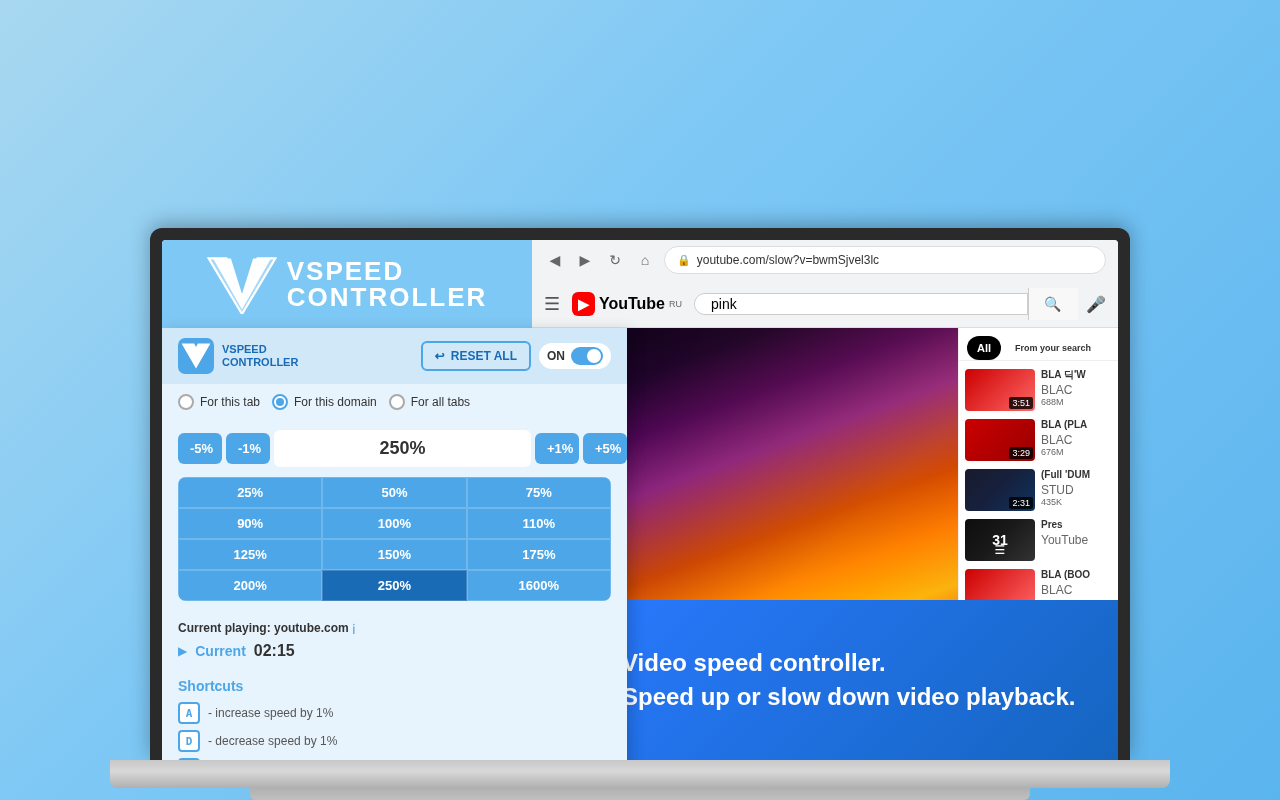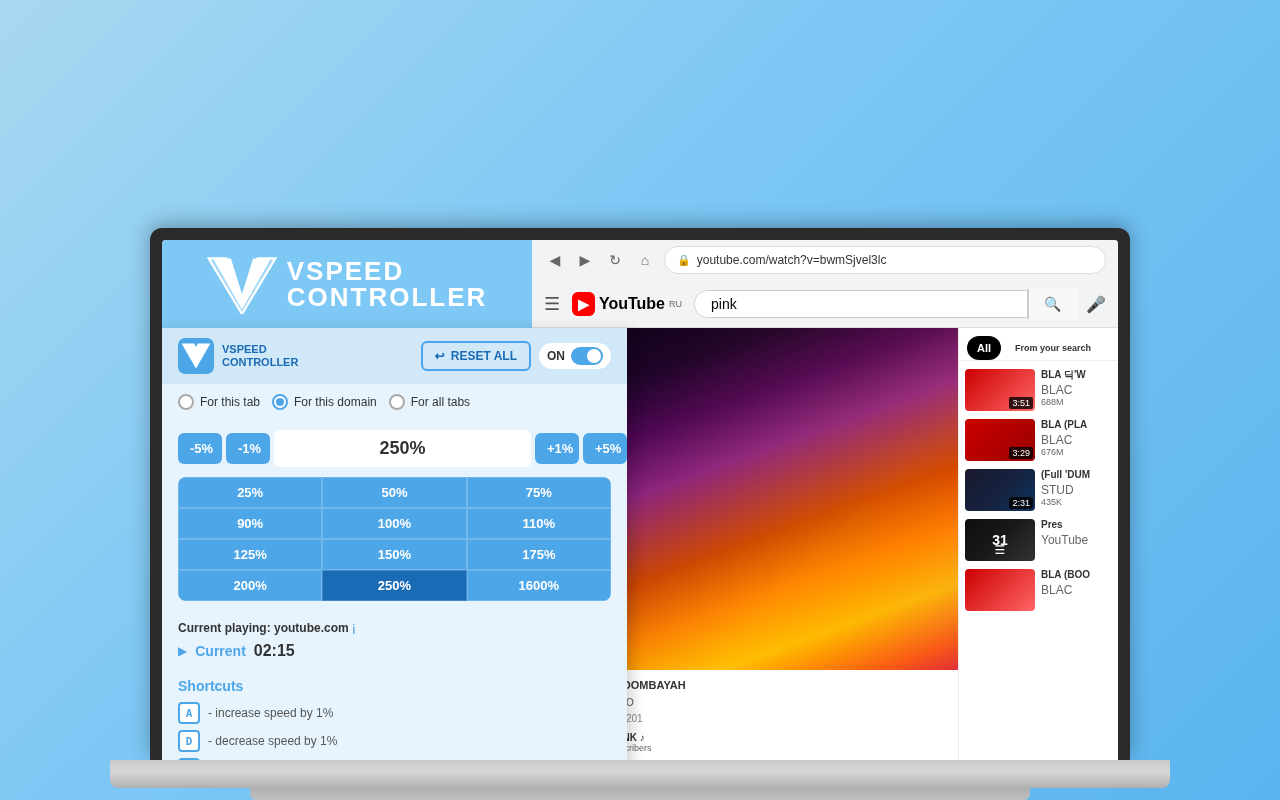--- a/index.html
+++ b/index.html
@@ -157,21 +157,21 @@
       border-radius: 20px 0 0 20px;
       overflow: hidden;
     }
 
     .yt-search-input {
       flex: 1;
       border: none;
       outline: none;
       padding: 6px 16px;
       font-size: 14px;
-      height: 26px;
+      height: 20px;
     }
 
     .yt-search-btn {
       background: #f8f8f8;
       border: none;
       border-left: 1px solid #ccc;
       padding: 0 16px;
       height: 32px;
       cursor: pointer;
       font-size: 14px;
@@ -659,21 +659,21 @@
       </div>
 
       <div class="browser-chrome" style="margin-left: 370px;">
         <div class="browser-nav">
           <button class="nav-btn">◀</button>
           <button class="nav-btn">▶</button>
           <button class="nav-btn">↻</button>
           <button class="nav-btn">⌂</button>
           <div class="address-bar">
             <span class="lock-icon">🔒</span>
-            <span>youtube.com/watch?v=bwmSjvel3lc</span>
+            <span>youtube.com/slow?v=bwmSjvel3lc</span>
           </div>
         </div>
         <div class="browser-toolbar">
           <button class="hamburger-btn">☰</button>
           <div class="yt-logo">
             <span class="yt-logo-icon">▶</span>
             <span class="yt-logo-text">YouTube</span>
             <span class="yt-logo-ru">RU</span>
           </div>
           <div style="display:flex; flex:1; align-items:center;">
@@ -872,18 +872,24 @@
             <span>- decrease speed by 1%</span>
           </div>
           <div class="shortcut-item">
             <kbd class="kbd">S</kbd>
 
           </div>
         </div>
 
       </div>
 
+      <div class="hero-banner">
+        <div class="hero-text">
+          <div>Video speed controller.</div>
+          <div>Speed up or slow down video playback.</div>
+        </div>
+      </div>
 
     </div>
   </div>
   <div class="laptop-base"></div>
   <div class="laptop-stand"></div>
 </div>
 
 </body></html>

